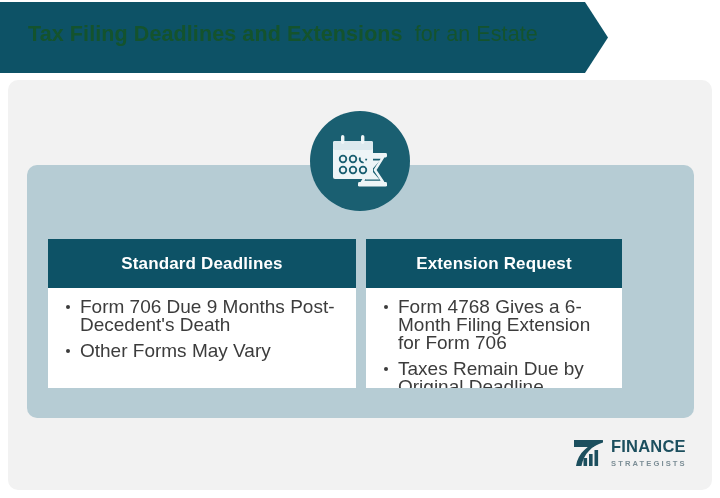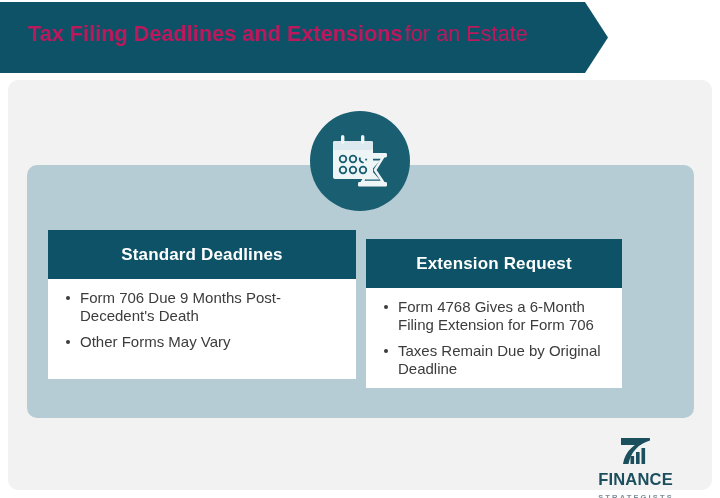--- a/index.html
+++ b/index.html
@@ -48,31 +48,31 @@
     -webkit-clip-path: polygon(0 0, 585px 0, 608px 50%, 585px 100%, 0 100%);
     clip-path: polygon(0 0, 585px 0, 608px 50%, 585px 100%, 0 100%);
   }
   .banner-title {
     position: absolute;
     left: 28px;
     top: 0;
     height: 65px;
     display: flex;
     align-items: center;
-    color: #be185d;
+    color: #14532d;
     font-size: 21.5px;
     letter-spacing: 0.1px;
     white-space: nowrap;
   }
   .banner-title .strong {
     font-weight: bold;
   }
   .banner-title .light {
     font-weight: normal;
-    margin-left: 2px;
+    margin-left: 12px;
   }
 
   
   .inner-panel {
     position: absolute;
     left: 27px;
     top: 165px;
     width: 667px;
     height: 253px;
     background: #b6ccd4;
@@ -98,21 +98,21 @@
   }
 
   
   .card {
     position: absolute;
     background: #ffffff;
     overflow: hidden;
   }
   .card-left {
     left: 48px;
-    top: 230px;
+    top: 239px;
     width: 308px;
     height: 149px;
   }
   .card-right {
     left: 366px;
     top: 239px;
     width: 256px;
     height: 149px;
   }
   .card-header {
@@ -132,21 +132,21 @@
   .bullet-list {
     list-style: none;
     margin: 0;
     padding: 0;
   }
   .bullet-item {
     position: relative;
     padding-left: 22px;
     margin: 0 0 8px 0;
     color: #3c3c3c;
-    font-size: 15px;
+    font-size: 19px;
     line-height: 18px;
   }
   .bullet-item:last-child {
     margin-bottom: 4px;
   }
   .bullet-item .dot {
     position: absolute;
     left: 8px;
     top: 7px;
     width: 4px;
@@ -158,21 +158,20 @@
   
   .logo {
     position: absolute;
     left: 572px;
     top: 436px;
     width: 128px;
     height: 34px;
     display: flex;
     align-items: center;
     gap: 5px;
-    flex-direction: column;
   }
   .logo-mark {
     flex: 0 0 auto;
     width: 34px;
     height: 30px;
   }
   .logo-text {
     display: flex;
     flex-direction: column;
     justify-content: center;

